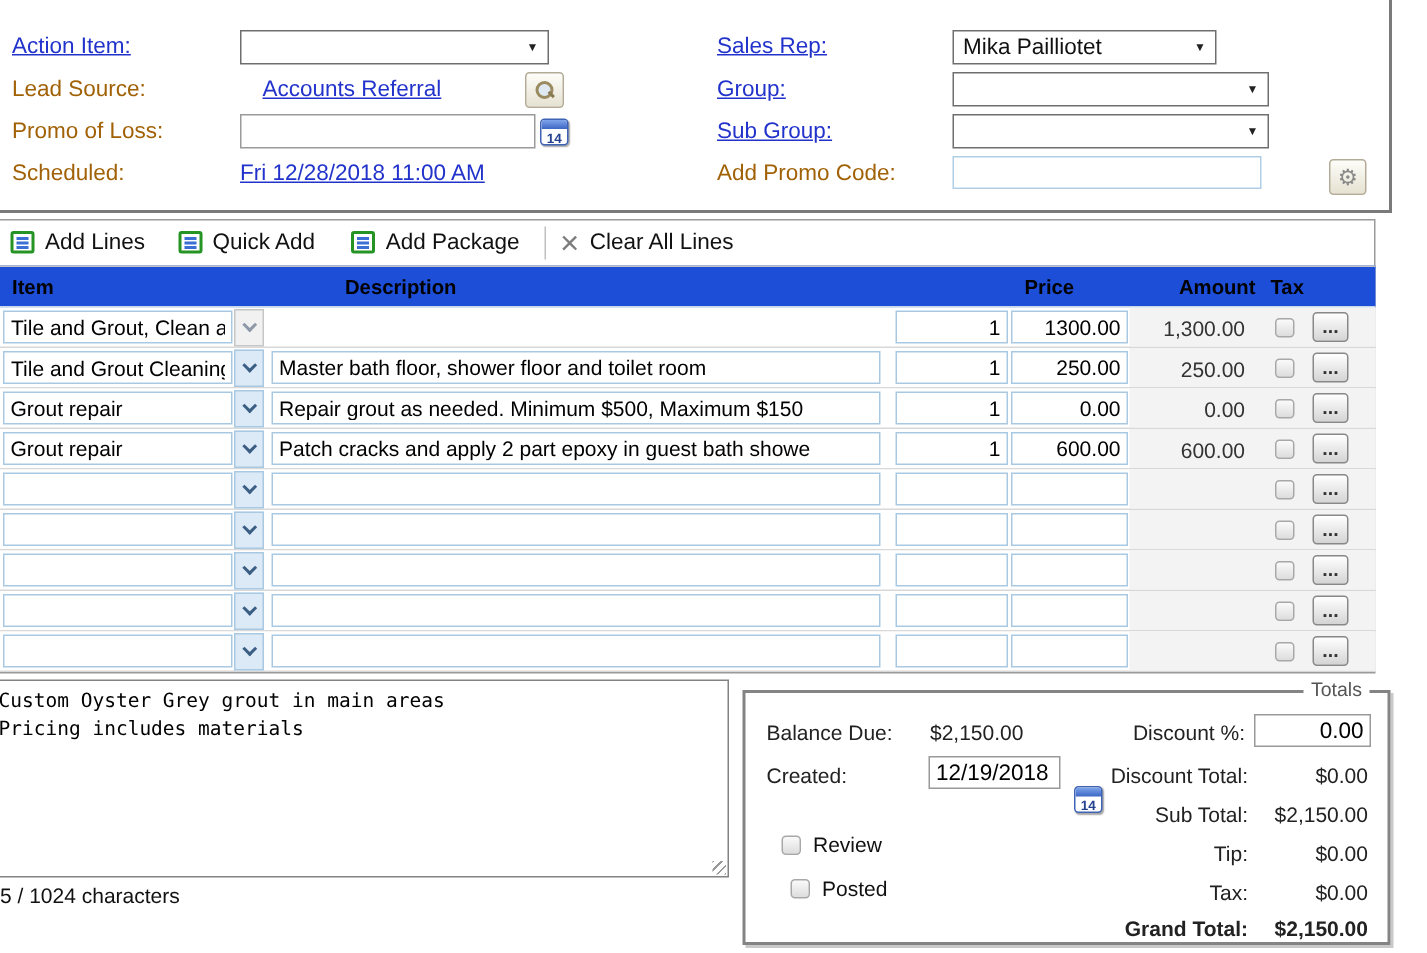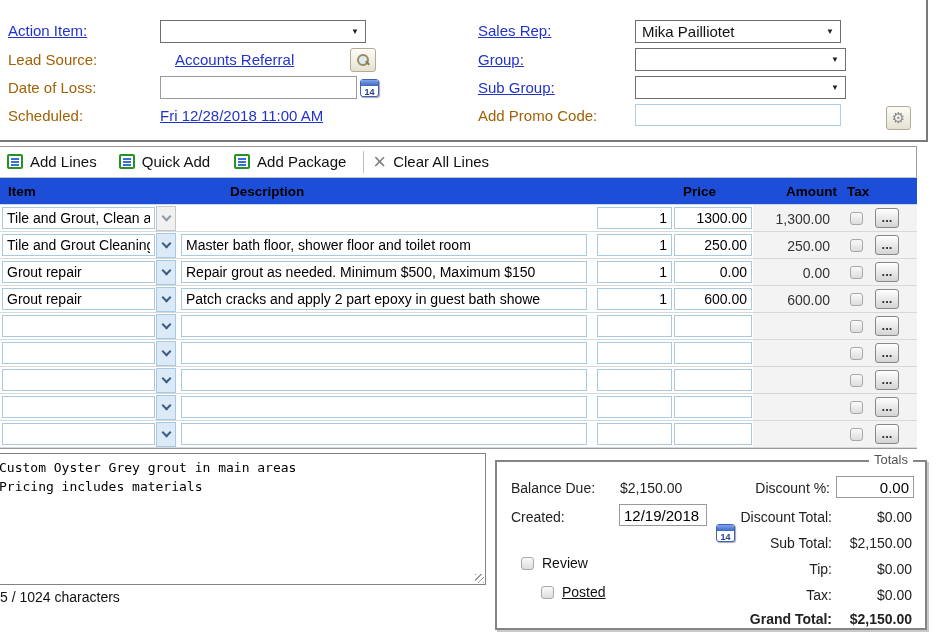--- a/index.html
+++ b/index.html
@@ -86,31 +86,31 @@
     <span></span>
     <span class="caret">▼</span>
   </div>
 
   <div class="abs lbl" style="left:8px; top:51px;">Lead Source:</div>
   <div class="abs link" style="left:175px; top:51px;">Accounts Referral</div>
   <button class="abs beige-btn" style="left:350px; top:48px; width:26px; height:24px;">
     <span class="mag"></span>
   </button>
 
-  <div class="abs lbl" style="left:8px; top:79px;">Date of Loss:</div>
+  <div class="abs lbl" style="left:8px; top:79px;">Promo of Loss:</div>
   <input class="abs tinput" style="left: 160px; top: 76px; width: 197px;" value="">
   <div class="abs cal" style="left:360px; top:79px;">
       <span class="day">14</span>
     </div>
 
   <div class="abs lbl" style="left:8px; top:107px;">Scheduled:</div>
   <div class="abs link" style="left:160px; top:107px;">Fri 12/28/2018 11:00 AM</div>
 
   <div class="abs link" style="left:478px; top:22px;">Sales Rep:</div>
-  <div class="abs sel" style="left:635px; top:20px; width:206px;">
+  <div class="abs sel" style="left:635px; top:20px; width:176px;">
     <span>Mika Pailliotet</span>
     <span class="caret">▼</span>
   </div>
 
   <div class="abs link" style="left:478px; top:51px;">Group:</div>
   <div class="abs sel" style="left:635px; top:48px; width:211px;">
     <span></span>
     <span class="caret">▼</span>
   </div>
 
@@ -290,21 +290,21 @@
   <div class="abs t-lbl" style="left:511px; top:509px;">Created:</div>
   <input class="abs mini-input" style="left: 619px; top: 504px; width: 88px;" value="12/19/2018">
   <div class="abs cal" style="left:716px; top:506px;">
       <span class="day">14</span>
     </div>
 
   <div class="abs cbx-row" style="left:521px; top:555px;">
     <span class="cb"></span>
     <span>Review</span>
   </div>
-  <div class="abs cbx-row" style="left:541px; top:584px;text-decoration:underline;">
+  <div class="abs cbx-row" style="left:527px; top:584px;">
     <span class="cb"></span>
     <span>Posted</span>
   </div>
 
   <div class="abs t-lbl" style="left:753px; top:480px; width:77px; text-align:right;">Discount %:</div>
   <input class="abs mini-input" style="left: 836px; top: 476px; width: 78px; text-align: right;" value="0.00">
 
   <div class="t-right" style="top:509px;">
     <span class="rl t-lbl">Discount Total:</span>
     <span class="rv t-val">$0.00</span>

